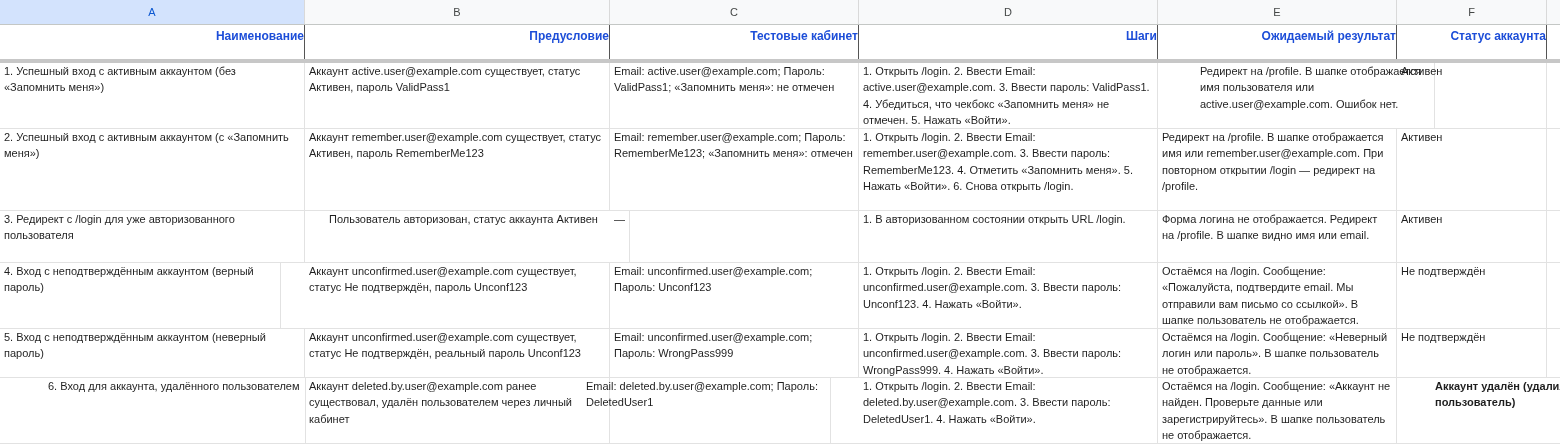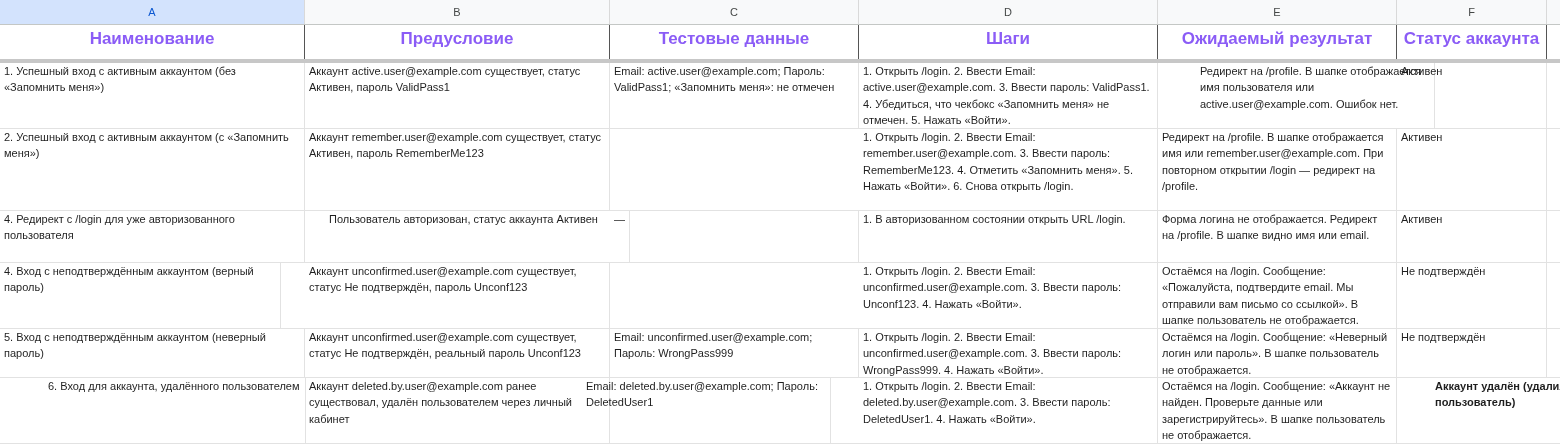--- a/index.html
+++ b/index.html
@@ -6,22 +6,22 @@
   body { width: 1560px; height: 447px; overflow: hidden; position: relative;
          font-family: "Liberation Sans", "DejaVu Sans", sans-serif; color: #1f1f1f; }
   .sheet { position: absolute; left: 0; top: 0; width: 1560px; }
   .colhead-row { position: absolute; top: 0; left: 0; height: 24px; width: 1560px;
                  background: #f8f9fa; border-bottom: 1px solid #c4c7c5; }
   .colhead { position: absolute; top: 0; height: 24px; line-height: 24px; text-align: center;
              font-size: 11px; color: #444746; border-right: 1px solid #d9d9d9; box-sizing: border-box; }
   .colhead.selected { background: #d3e3fd; color: #0b57d0; }
   .title-row { position: absolute; top: 25px; left: 0; height: 34px; width: 1560px; background: #ffffff; }
   .title-cell { position: absolute; top: 0; height: 34px; box-sizing: border-box;
-                border-right: 1px solid #555; font-weight: bold; font-size: 17px;
-                text-align: center; padding-top: 4px; color: #8b5cf6; }
+                border-right: 1px solid #555; font-weight: bold; font-size: 12px;
+                text-align: right; padding-top: 4px; color: #1d4ed8; }
   .freeze-line { position: absolute; top: 59px; left: 0; width: 1560px; height: 4px; background: #c7c7c7; }
   .row { position: absolute; left: 0; width: 1560px; border-bottom: 1px solid #e2e2e2; box-sizing: border-box; }
   .cell { position: absolute; top: 0; bottom: 0; box-sizing: border-box; border-right: 1px solid #e2e2e2;
           font-size: 11px; line-height: 16.4px; padding: 0 4px 1px 4px;
           display: flex; flex-direction: column; justify-content: flex-start; color: #1f1f1f; }
   .cell span { display: block; }
 </style>
 </head>
 <body>
 
@@ -32,21 +32,21 @@
     <div class="colhead" style="left:305px;width:305px;">B</div>
     <div class="colhead" style="left:610px;width:249px;">C</div>
     <div class="colhead" style="left:859px;width:299px;">D</div>
     <div class="colhead" style="left:1158px;width:239px;">E</div>
     <div class="colhead" style="left:1397px;width:150px;">F</div>
   </div>
 
   <div class="title-row">
     <div class="title-cell" style="left:0;width:305px;">Наименование</div>
     <div class="title-cell" style="left:305px;width:305px;">Предусловие</div>
-    <div class="title-cell" style="left:610px;width:249px;">Тестовые данные</div>
+    <div class="title-cell" style="left:610px;width:249px;">Тестовые кабинет</div>
     <div class="title-cell" style="left:1158px;width:239px;">Ожидаемый результат</div>
     <div class="title-cell" style="left:859px;width:299px;">Шаги</div>
     <div class="title-cell" style="left:1397px;width:150px;">Статус аккаунта</div>
   </div>
 
   <div class="freeze-line"></div>
 
   <div class="row" style="top:63px;height:66px;">
     <div class="cell" style="left:0;width:305px;">
         <span>1. Успешный вход с активным аккаунтом (без «Запомнить меня»)</span>
@@ -68,34 +68,37 @@
       </div>
   </div>
 
   <div class="row" style="top:129px;height:82px;">
     <div class="cell" style="left:0;width:305px;">
         <span>2. Успешный вход с активным аккаунтом (с «Запомнить меня»)</span>
       </div>
     <div class="cell" style="left:305px;width:305px;">
         <span>Аккаунт remember.user@example.com существует, статус Активен, пароль RememberMe123</span>
       </div>
+    <div class="cell" style="left:610px;width:249px;">
+        <span>Email: remember.user@example.com; Пароль: RememberMe123; «Запомнить меня»: отмечен</span>
+      </div>
     <div class="cell" style="left:859px;width:299px;">
         <span>1. Открыть /login. 2. Ввести Email: remember.user@example.com. 3. Ввести пароль: RememberMe123. 4. Отметить «Запомнить меня». 5. Нажать «Войти». 6. Снова открыть /login.</span>
       </div>
     <div class="cell" style="left:1158px;width:239px;">
         <span>Редирект на /profile. В шапке отображается имя или remember.user@example.com. При повторном открытии /login — редирект на /profile.</span>
       </div>
     <div class="cell" style="left:1397px;width:150px;">
         <span>Активен</span>
       </div>
   </div>
 
   <div class="row" style="top:211px;height:52px;">
     <div class="cell" style="left:0;width:305px;">
-        <span>4. Редирект с /login для уже авторизованного пользователя</span>
+        <span>3. Редирект с /login для уже авторизованного пользователя</span>
       </div>
     <div class="cell" style="left:305px;width:305px;margin-left:20px;">
         <span>Пользователь авторизован, статус аккаунта Активен</span>
       </div>
     <div class="cell" style="left:610px;width:249px;">
         <span>—</span>
       </div>
     <div class="cell" style="left:859px;width:299px;">
         <span>1. В авторизованном состоянии открыть URL /login.</span>
       </div>
@@ -106,20 +109,23 @@
         <span>Активен</span>
       </div>
   </div>
 
   <div class="row" style="top:263px;height:66px;">
     <div class="cell" style="left:0;width:281px;">
         <span>4. Вход с неподтверждённым аккаунтом (верный пароль)</span>
       </div>
     <div class="cell" style="left:305px;width:305px;">
         <span>Аккаунт unconfirmed.user@example.com существует, статус Не подтверждён, пароль Unconf123</span>
+      </div>
+    <div class="cell" style="left:610px;width:249px;">
+        <span>Email: unconfirmed.user@example.com; Пароль: Unconf123</span>
       </div>
     <div class="cell" style="left:859px;width:299px;">
         <span>1. Открыть /login. 2. Ввести Email: unconfirmed.user@example.com. 3. Ввести пароль: Unconf123. 4. Нажать «Войти».</span>
       </div>
     <div class="cell" style="left:1158px;width:239px;">
         <span>Остаёмся на /login. Сообщение: «Пожалуйста, подтвердите email. Мы отправили вам письмо со ссылкой». В шапке пользователь не отображается.</span>
       </div>
     <div class="cell" style="left:1397px;width:150px;">
         <span>Не подтверждён</span>
       </div>

